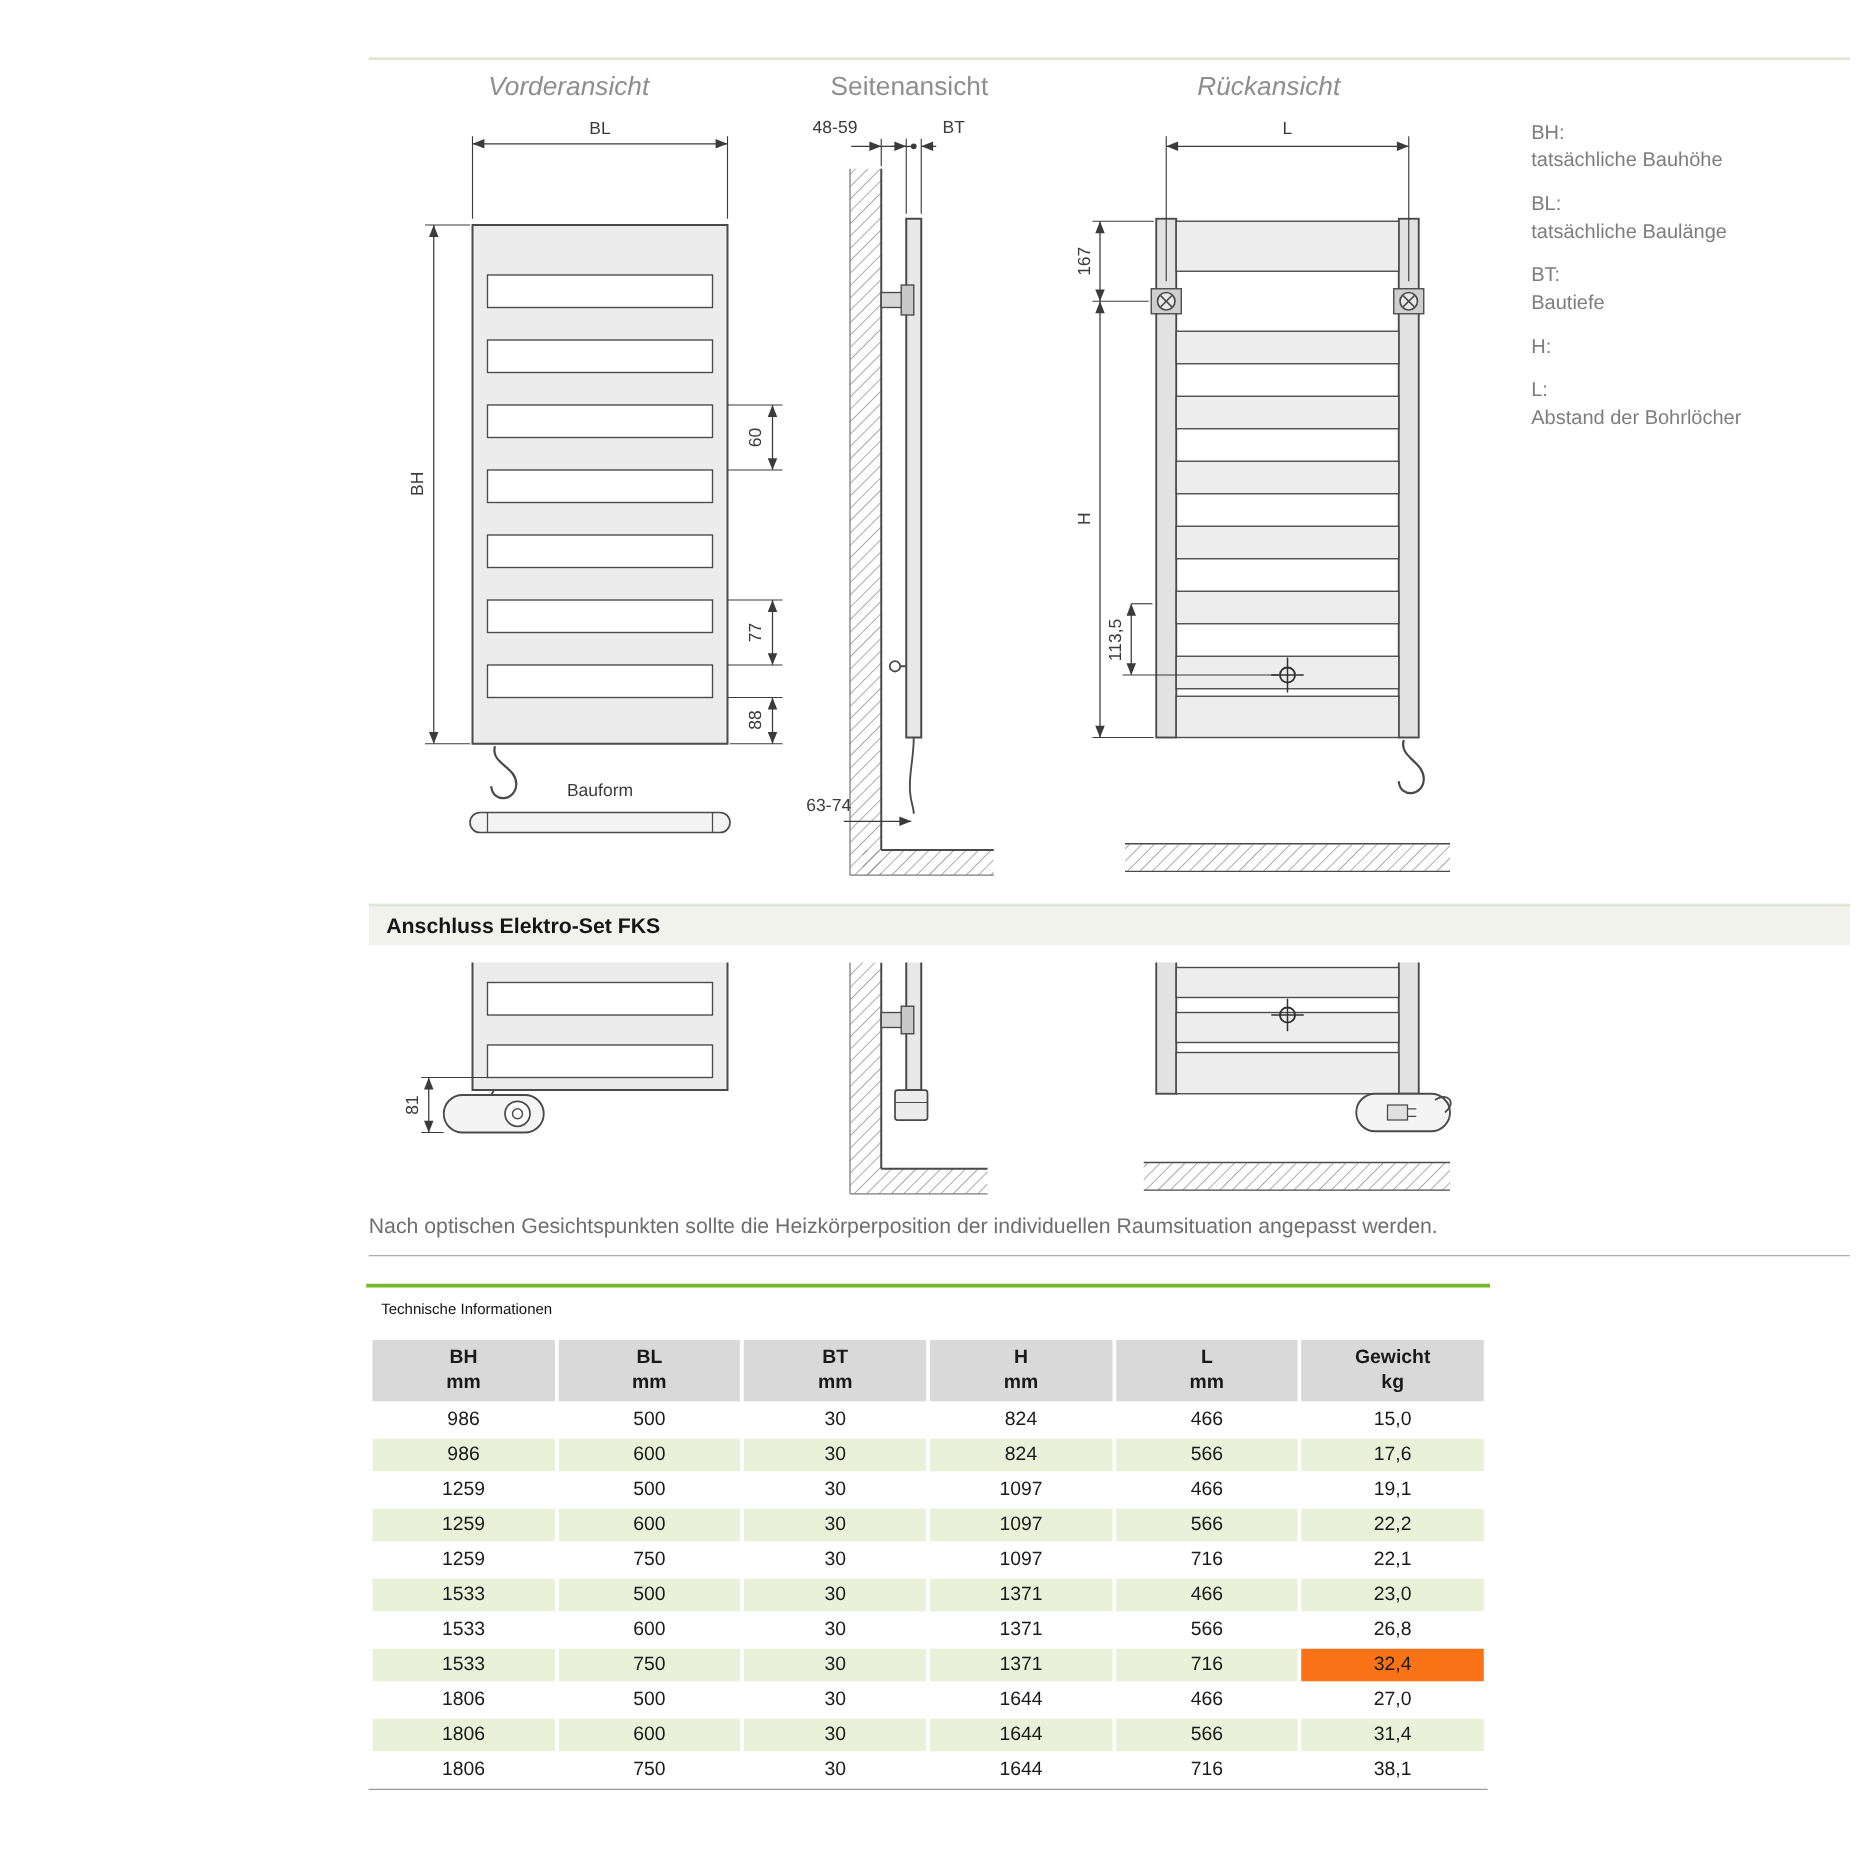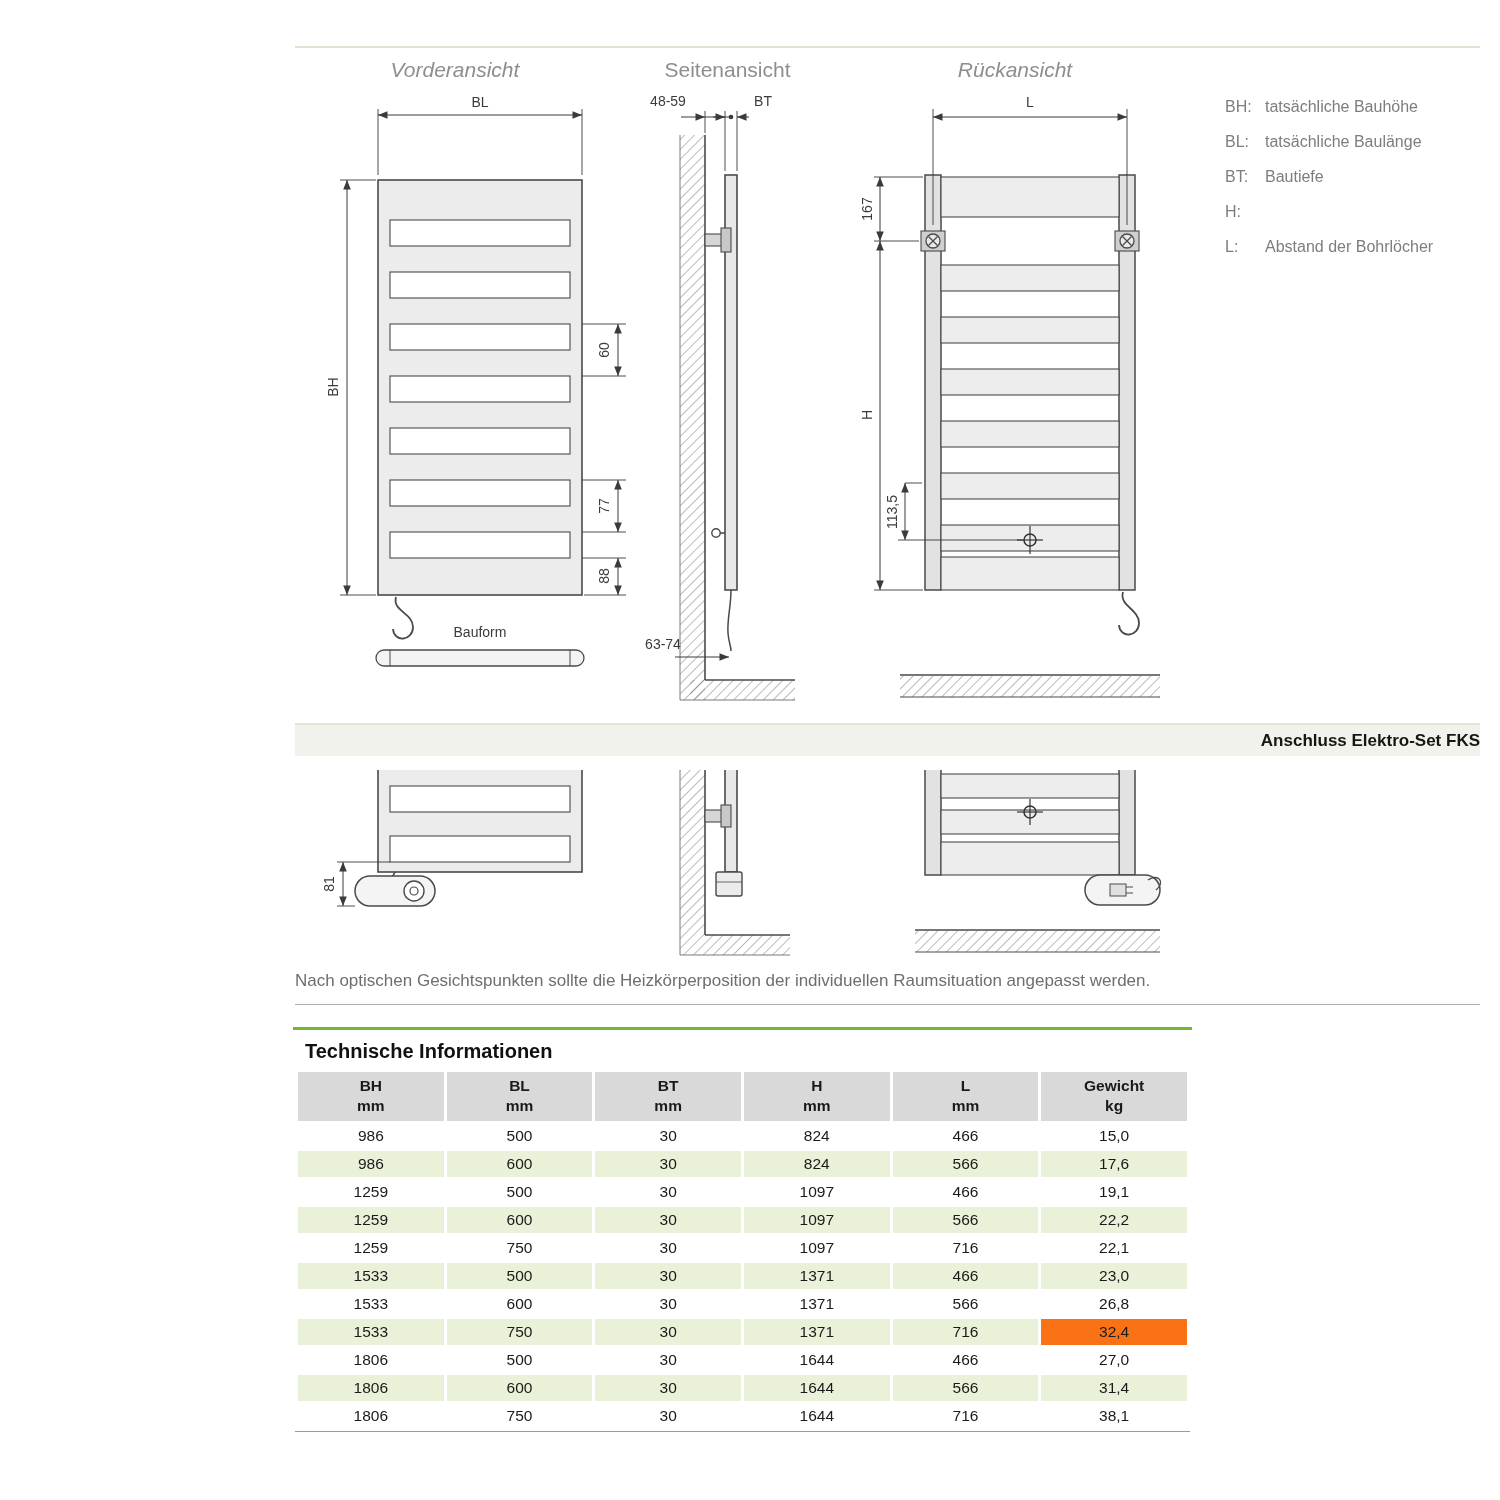--- a/index.html
+++ b/index.html
@@ -1,27 +1,27 @@
 <!DOCTYPE html>
 <html><head>
 <meta charset="utf-8">
 <style>
   html,body{margin:0;padding:0;background:#ffffff;}
   .page{position:relative;width:1500px;height:1500px;background:#ffffff;
         font-family:"Liberation Sans",sans-serif;overflow:hidden;}
   .abs{position:absolute;}
   .vtitle{font-size:21px;color:#8e8e8e;text-align:center;}
-  .legend-item{display:flex;margin-bottom:13px;font-size:16px;color:#7d7d7d;line-height:22px;}
+  .legend-item{display:flex;margin-bottom:13px;font-size:16px;color:#7d7d7d;line-height:22px;flex-direction:column;}
   .legend-key{width:40px;flex:none;}
   .legend-text{white-space:pre-line;width:200px;}
   .band{height:33px;line-height:31px;background:#f1f2ec;border-top:2px solid #e0e6d4;
         padding-left:14px;font-weight:bold;font-size:17px;color:#161616;box-sizing:border-box;}
   .note{font-size:17px;color:#6e6e6e;}
   .rule{background:#adadad;height:1px;}
-  .table-title{font-weight:bold;font-size:20px;color:#111111;}
+  .table-title{font-weight:normal;font-size:12px;color:#111111;}
   .tech-table{border-collapse:separate;border-spacing:3px 2px;width:895px;table-layout:fixed;
               font-size:15.5px;color:#1a1a1a;}
   .tech-table th{font-weight:bold;padding:4px 0 5px 0;line-height:20px;text-align:center;}
   .tech-table td{text-align:center;height:26px;padding:0;}
   .table-bottom-rule{width:895px;height:1px;background:#9a9a9a;}
   svg text{font-family:"Liberation Sans",sans-serif;font-size:14px;fill:#3b3b3b;}
 </style>
 </head>
 <body>
 
@@ -197,21 +197,21 @@
     </div>
       <div class="legend-item">
       <div class="legend-key">H:</div>
     </div>
       <div class="legend-item">
       <div class="legend-key">L:</div>
       <div class="legend-text">Abstand der Bohrlöcher</div>
     </div>
     </div>
 
-  <div class="abs band" style="left:295px;top:723px;width:1185px;text-align:right;">
+  <div class="abs band" style="left:295px;top:723px;width:1185px;">
     <span>Anschluss Elektro-Set FKS</span>
   </div>
 
   <svg class="abs" style="left:315px;top:770px;" width="300" height="195" viewBox="0 0 300 195">
     <defs>
       <marker id="aef" markerWidth="12" markerHeight="10" refX="10" refY="5" orient="auto-start-reverse" markerUnits="userSpaceOnUse">
         <path d="M0.5,1.2 L10,5 L0.5,8.8 Z" fill="#3b3b3b"></path>
       </marker>
     </defs>
     <path d="M80,102 C77,112 64,110 57,116" fill="none" stroke="#4a4a4a" stroke-width="1.6"></path>

